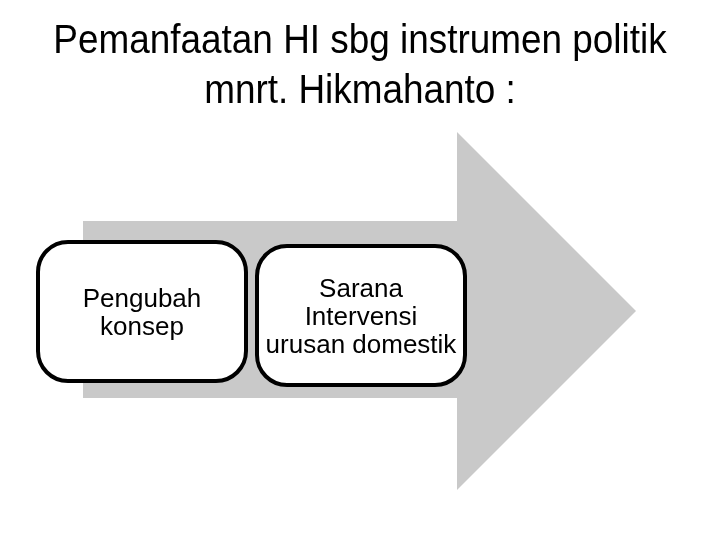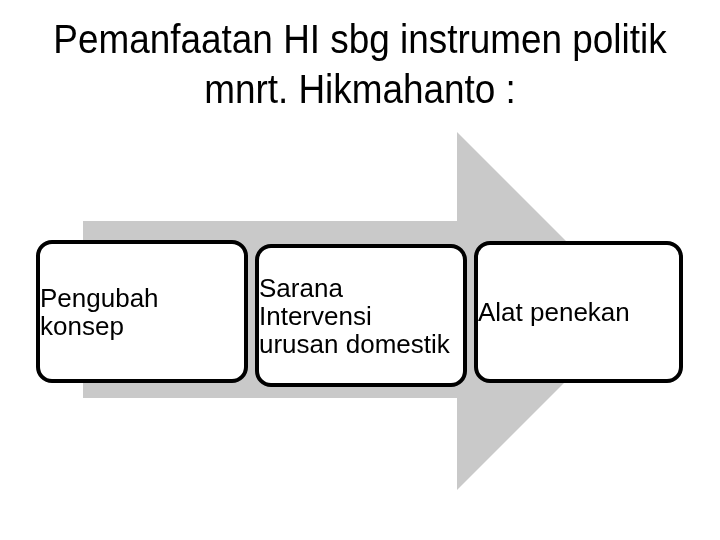--- a/index.html
+++ b/index.html
@@ -35,25 +35,26 @@
     line-height: 50px;
     font-weight: 400;
     transform: scaleX(0.9);
     transform-origin: 50% 50%;
     white-space: nowrap;
   }
   .box {
     position: absolute;
     background: #ffffff;
     border: 4px solid #000000;
-    border-radius: 16px;
+    border-radius: 32px;
     box-sizing: border-box;
     display: flex;
     align-items: center;
     justify-content: center;
+    text-align: center;
     color: #000000;
     font-size: 26px;
     line-height: 28px;
   }
   .box .label {
     white-space: pre-line;
     display: block;
     width: 100%;
   }
   .box1 { left: 36px;  top: 240px; width: 212px; height: 143px; }
@@ -78,17 +79,14 @@
     <span class="label">Pengubah
 konsep</span>
   </div>
 
   <div class="box box2">
     <span class="label">Sarana
 Intervensi
 urusan domestik</span>
   </div>
 
-  <div class="box box3">
-    <span class="label">Alat penekan</span>
-  </div>
 
 </div>
 
 </body></html>

